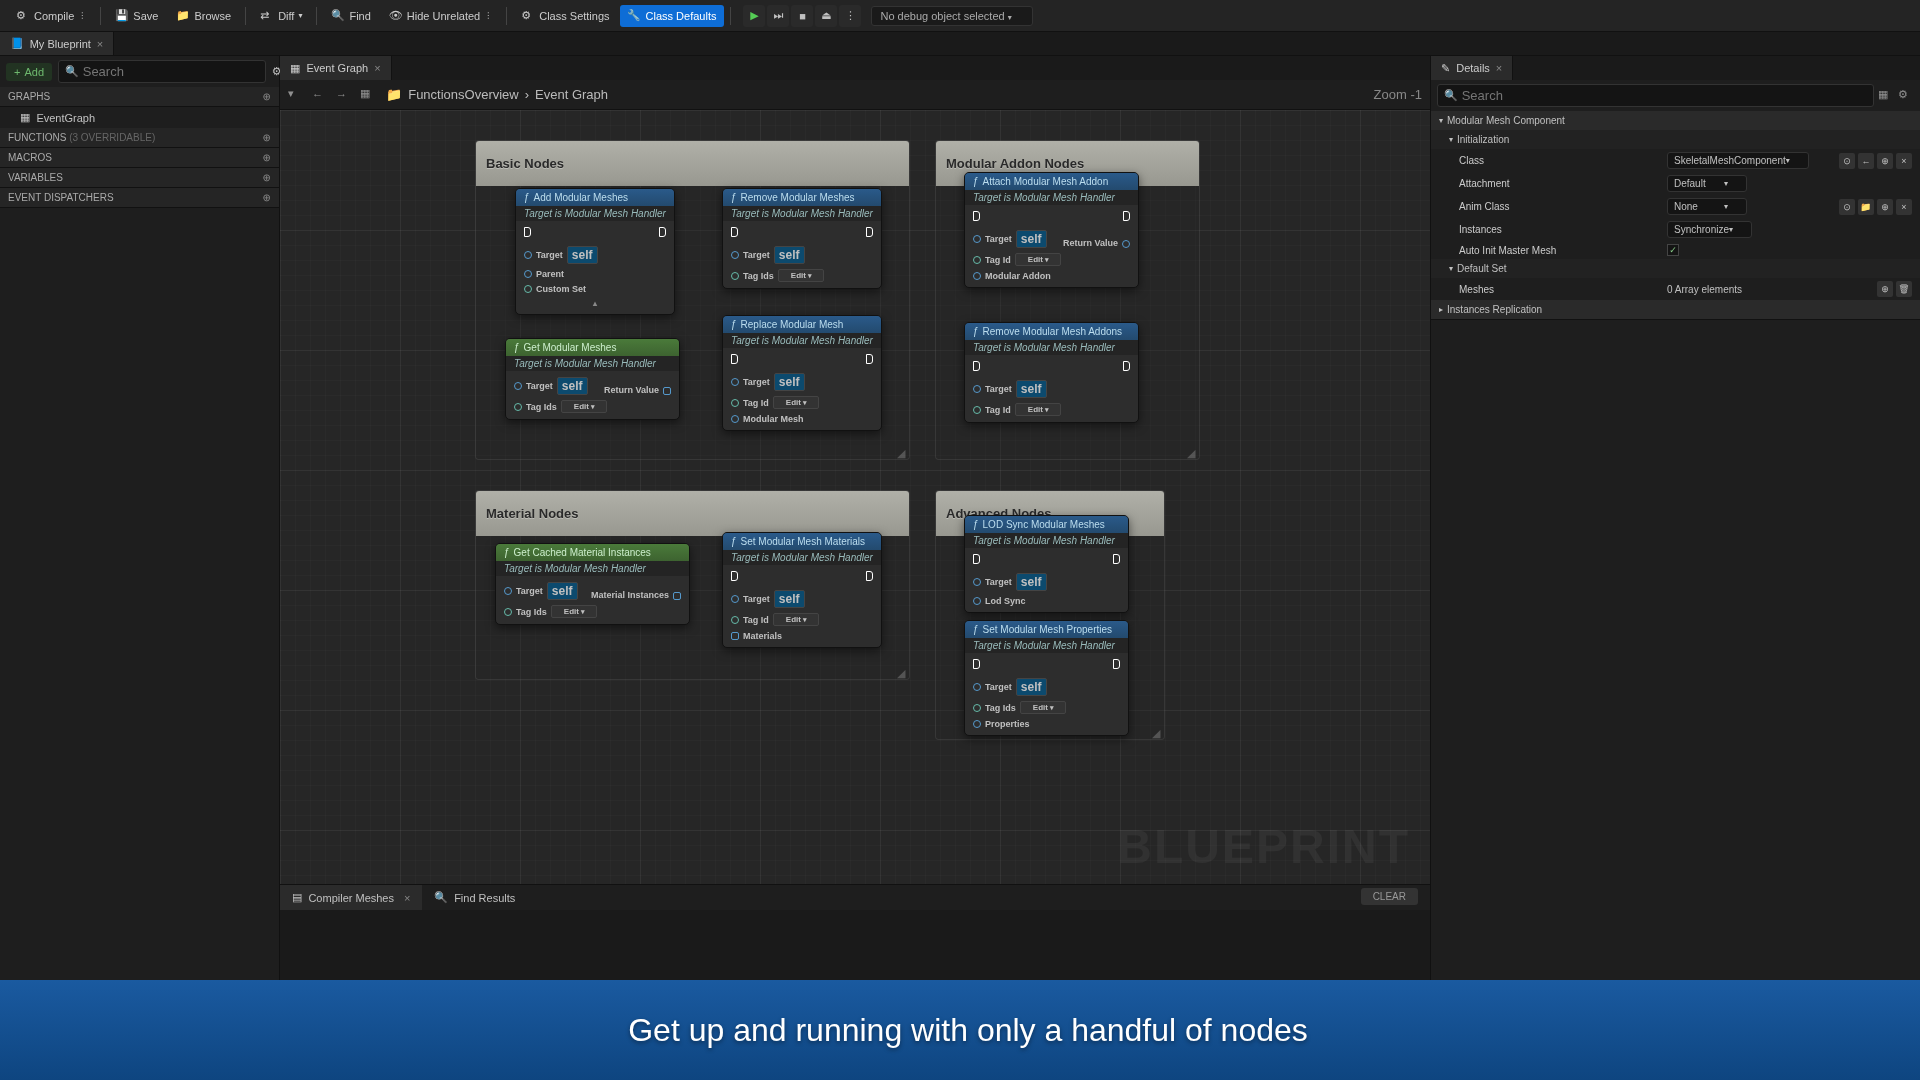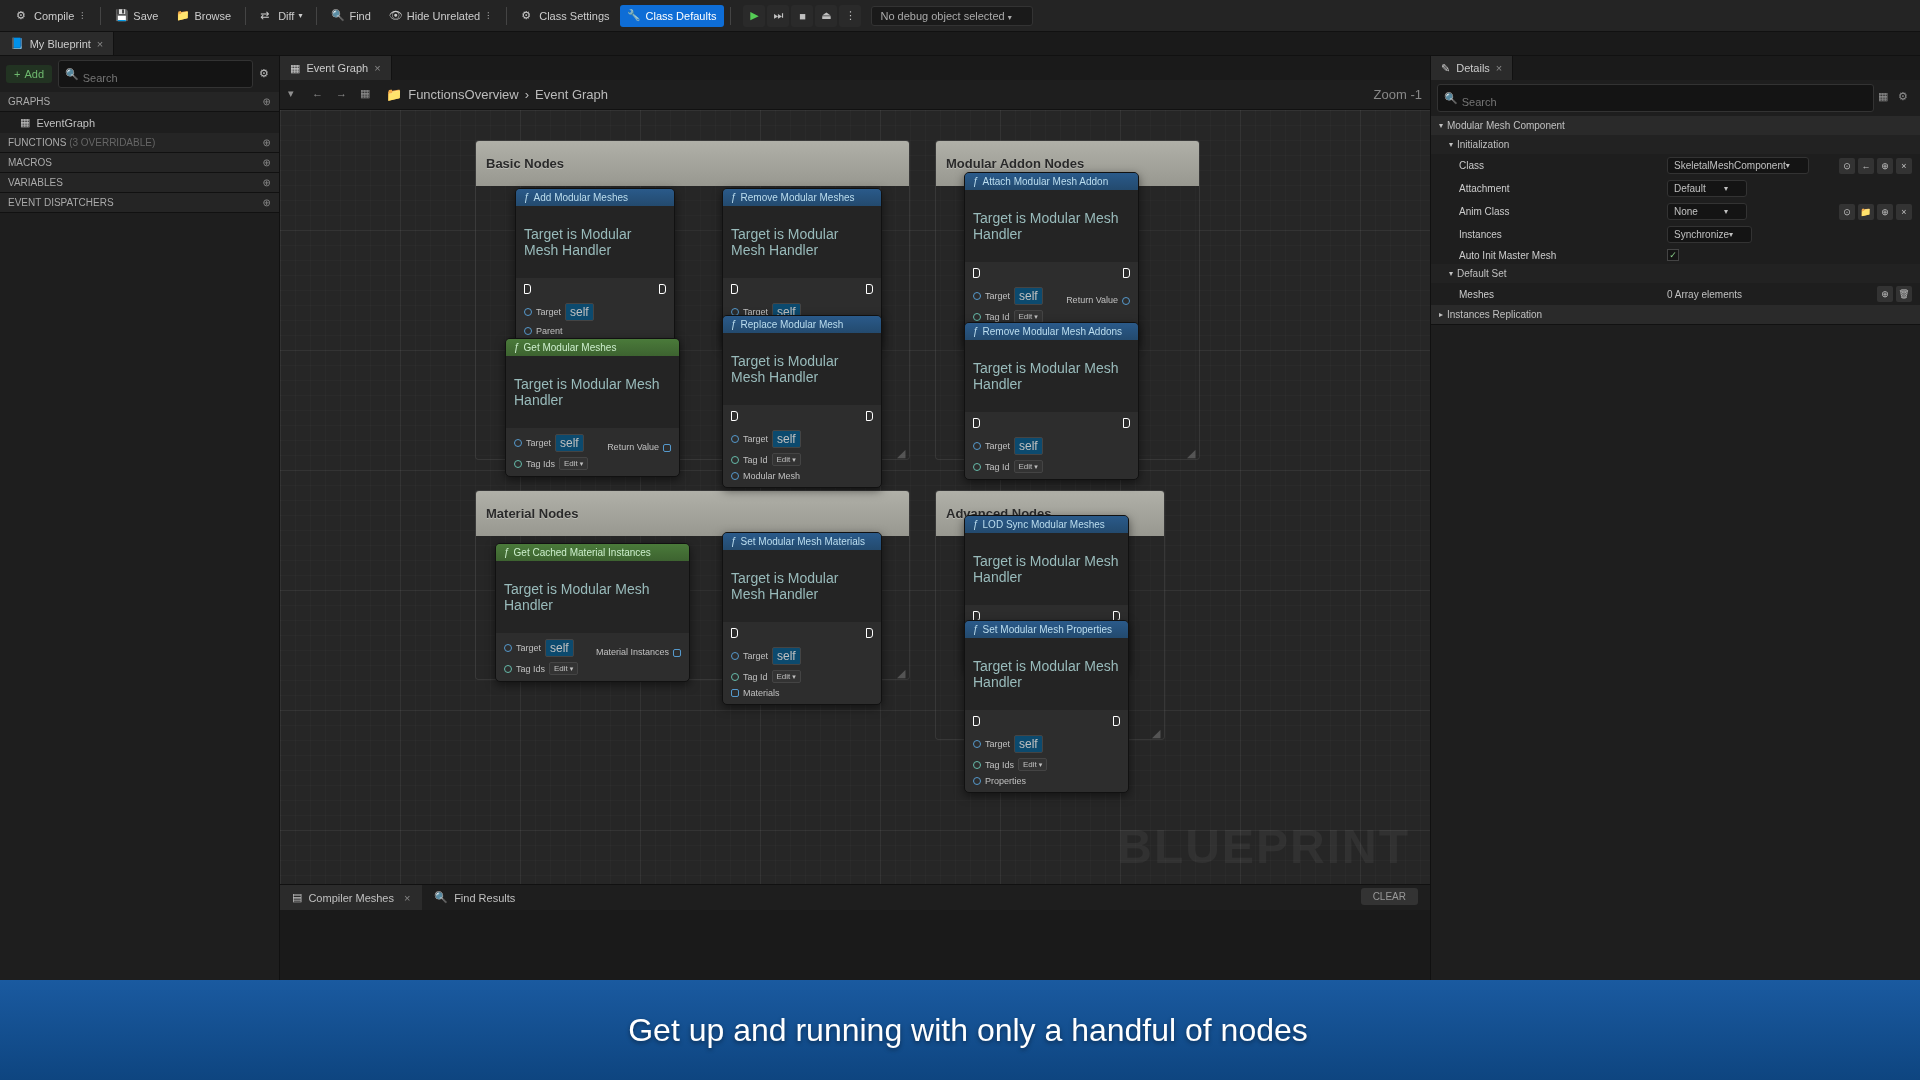--- a/index.html
+++ b/index.html
@@ -21,21 +21,21 @@
 .tab .close { color: #888; cursor: pointer; }
 
 
 .main { display: flex; height: calc(100% - 56px); }
 
 
 .left-panel { width: 280px; background: #1e1e1e; border-right: 1px solid #111; display: flex; flex-direction: column; }
 .left-header { display: flex; align-items: center; padding: 4px 6px; gap: 6px; }
 .add-btn { display: flex; align-items: center; gap: 4px; color: #6eb96e; background: #232; padding: 3px 8px; border-radius: 3px; font-size: 11px; cursor: pointer; }
 .search-box { flex: 1; background: #141414; border: 1px solid #333; border-radius: 3px; padding: 3px 6px; display: flex; align-items: center; gap: 4px; }
-.search-box input { background: none; border: none; color: #888; font-size: 11px; flex: 1; outline: none; margin-top: 8px; }
+.search-box input { background: none; border: none; color: #888; font-size: 13px; flex: 1; outline: none; }
 .gear-icon { width: 14px; height: 14px; cursor: pointer; }
 
 .section-header { display: flex; align-items: center; justify-content: space-between; padding: 4px 8px; background: #252525; border-bottom: 1px solid #111; font-size: 10px; color: #aaa; text-transform: uppercase; }
 .section-header .plus { color: #888; cursor: pointer; }
 .section-item { padding: 4px 8px 4px 20px; font-size: 11px; display: flex; align-items: center; gap: 6px; }
 .section-subtext { color: #666; font-size: 10px; }
 
 
 .graph-area { flex: 1; display: flex; flex-direction: column; background: #262626; position: relative; }
 .graph-tabbar { height: 24px; background: #1a1a1a; display: flex; }
@@ -58,31 +58,31 @@
 
 .node-group { position: absolute; background: rgba(40,40,40,0.3); border: 1px solid rgba(255,255,255,0.08); border-radius: 4px; }
 .group-header { background: linear-gradient(180deg, #b0b0a8, #989890); color: #2a2a2a; padding: 15px 10px; font-size: 13px; font-weight: 600; border-radius: 3px 3px 0 0; text-shadow: 0 1px 0 rgba(255,255,255,0.3); }
 .resize-handle { position: absolute; right: 2px; bottom: 2px; width: 10px; height: 10px; opacity: 0.3; }
 
 
 .bp-node { position: absolute; background: #2d2d2d; border: 1px solid #111; border-radius: 5px; box-shadow: 0 3px 10px rgba(0,0,0,0.5); min-width: 150px; }
 .bp-node .node-header { padding: 3px 8px; border-radius: 4px 4px 0 0; font-size: 10px; display: flex; align-items: center; gap: 4px; }
 .bp-node .node-header.blue { background: linear-gradient(180deg, #2a5a8a, #234a6e); color: #bde; }
 .bp-node .node-header.green { background: linear-gradient(180deg, #4a7a3a, #3d6330); color: #cec; }
-.bp-node .node-sub { font-size: 14px; color: #9bb; padding: 20px 8px; background: rgba(0,0,0,0.2); }
-.bp-node .node-body { padding: 6px 8px; display: flex; flex-direction: column; gap: 5px; }
+.bp-node .node-sub { font-size: 10px; color: #9bb; font-style: italic; padding: 2px 8px; background: rgba(0,0,0,0.2); }
+.bp-node .node-body { padding: 6px 8px; display: flex; flex-direction: column; gap: 5px; font-weight: bold; }
 .bp-node .exec-row { display: flex; justify-content: space-between; height: 14px; }
 .bp-node .pin { display: flex; align-items: center; gap: 4px; font-size: 9px; }
 .bp-node .pin.right { justify-content: flex-end; align-items: flex-end; }
 .pin-dot { width: 8px; height: 8px; border-radius: 50%; border: 1px solid #6ba; }
 .pin-dot.obj { border-color: #59c; }
 .exec-pin { width: 0; height: 0; border-top: 5px solid transparent; border-bottom: 5px solid transparent; border-left: 8px solid #fff; }
 .exec-pin.hollow { border-left-color: transparent; border: 1px solid #fff; width: 7px; height: 10px; border-radius: 0 3px 3px 0; }
 .self-box { background: #0c4a6e; border: 1px solid #444; padding: 1px 4px; font-size: 12px; border-radius: 2px; }
-.edit-drop { background: #333; border: 1px solid #444; padding: 1px 4px; font-size: 8px; border-radius: 2px; display: flex; align-items: center; gap: 2px; }
+.edit-drop { background: #333; border: 1px solid #444; padding: 1px 12px; font-size: 8px; border-radius: 2px; display: flex; align-items: center; gap: 2px; }
 .arrow-down { font-size: 7px; }
 
 
 .compiler-bar { height: 26px; background: #1e1e1e; border-top: 1px solid #111; display: flex; align-items: center; }
 .compiler-tab { display: flex; align-items: center; gap: 6px; padding: 0 12px; font-size: 11px; height: 100%; background: #2b2b2b; }
 .compiler-panel { height: 170px; background: #1a1a1a; position: relative; }
 .clear-btn { position: absolute; right: 12px; top: -22px; background: #333; color: #999; padding: 3px 12px; font-size: 10px; border-radius: 3px; cursor: pointer; }
 
 
 .right-panel { width: 490px; background: #1e1e1e; border-left: 1px solid #111; display: flex; flex-direction: column; }

